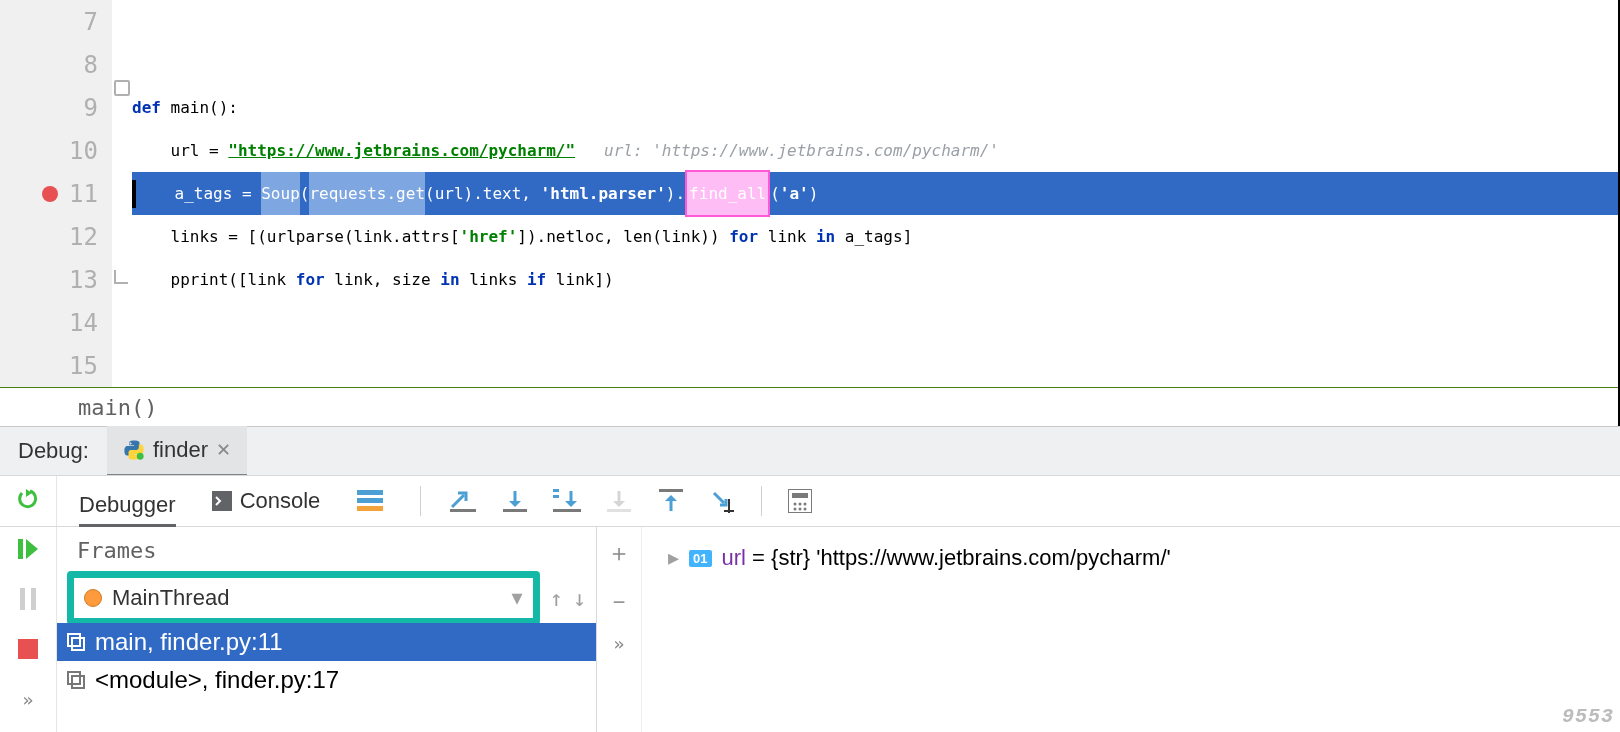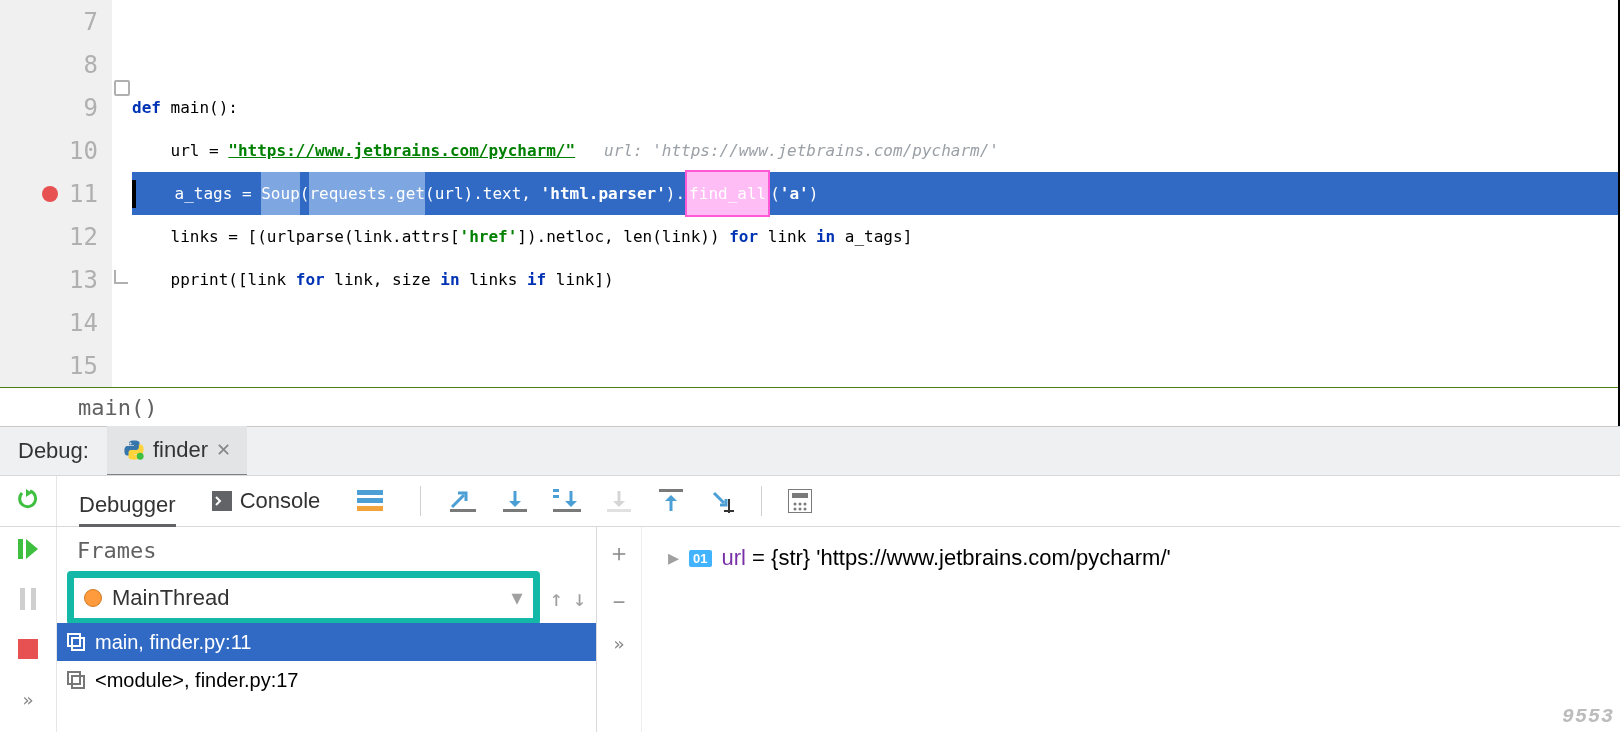--- a/index.html
+++ b/index.html
@@ -35,21 +35,21 @@
   .tb-icons{display:flex;align-items:center;gap:24px;margin-left:28px}
   .sep{width:1px;height:30px;background:#d0d0d0}
   
   .dbg-body{flex:1;display:flex;background:#fff}
   .side-col{width:56px;display:flex;flex-direction:column;align-items:center;gap:22px;padding-top:8px;background:#fff;border-right:1px solid #e6e6e6}
   .frames-panel{width:539px;display:flex;flex-direction:column;border-right:1px solid #d9d9d9}
   .panel-header{height:46px;display:flex;align-items:center;padding-left:20px;font-size:22px;color:#616161}
   .thread-row{height:50px;display:flex;align-items:center;padding:0 10px;gap:10px}
   .thread-select{flex:1;height:40px;border:7px solid #14b8a6;border-radius:4px;display:flex;align-items:center;padding:0 10px;font-size:22px;color:#333;gap:10px;font-family:"Helvetica Neue",Arial,sans-serif}
   .orange-dot{width:16px;height:16px;border-radius:50%;background:#ff9b3d;border:1px solid #d07a24}
-  .frame-item{height:38px;display:flex;align-items:center;gap:10px;padding:0 10px;font-size:20px;font-family:"Helvetica Neue",Arial,sans-serif}
+  .frame-item{height:38px;display:flex;align-items:center;gap:10px;padding:0 10px;font-size:24px;font-family:"Helvetica Neue",Arial,sans-serif}
   .frame-item.sel{background:#316ac5;color:#fff}
   .vars-panel{flex:1;display:flex;flex-direction:column}
   .vars-body{flex:1;padding:18px 26px;font-size:22px;font-family:"Helvetica Neue",Arial,sans-serif}
   .var-row{display:flex;align-items:center;gap:10px}
   .var-badge{background:#41b3ff;color:#fff;font-size:13px;font-weight:bold;border-radius:2px;padding:1px 4px}
   .var-name{color:#7830a8}
   .vars-left-col{width:44px;display:flex;flex-direction:column;align-items:center;gap:16px;padding-top:10px;color:#888;font-size:24px;border-right:1px solid #eee}
   .chev{color:#a0a0a0;font-size:22px}
   .ico{display:inline-flex;width:28px;height:28px;align-items:center;justify-content:center}
   .py-icon{width:22px;height:22px}

